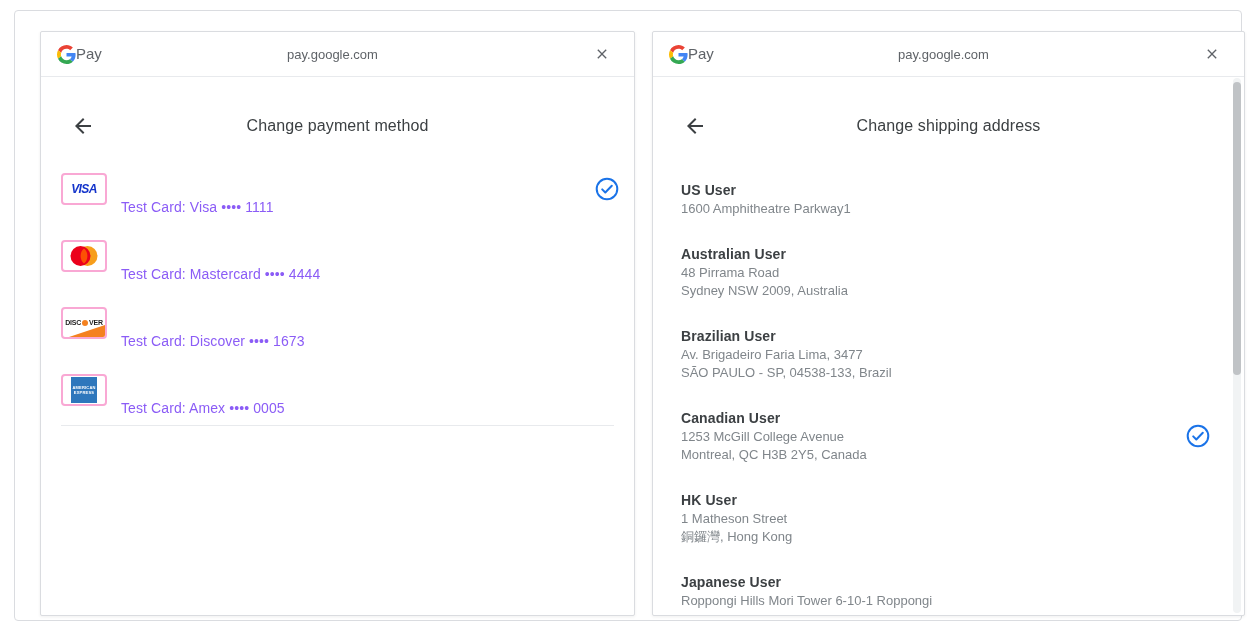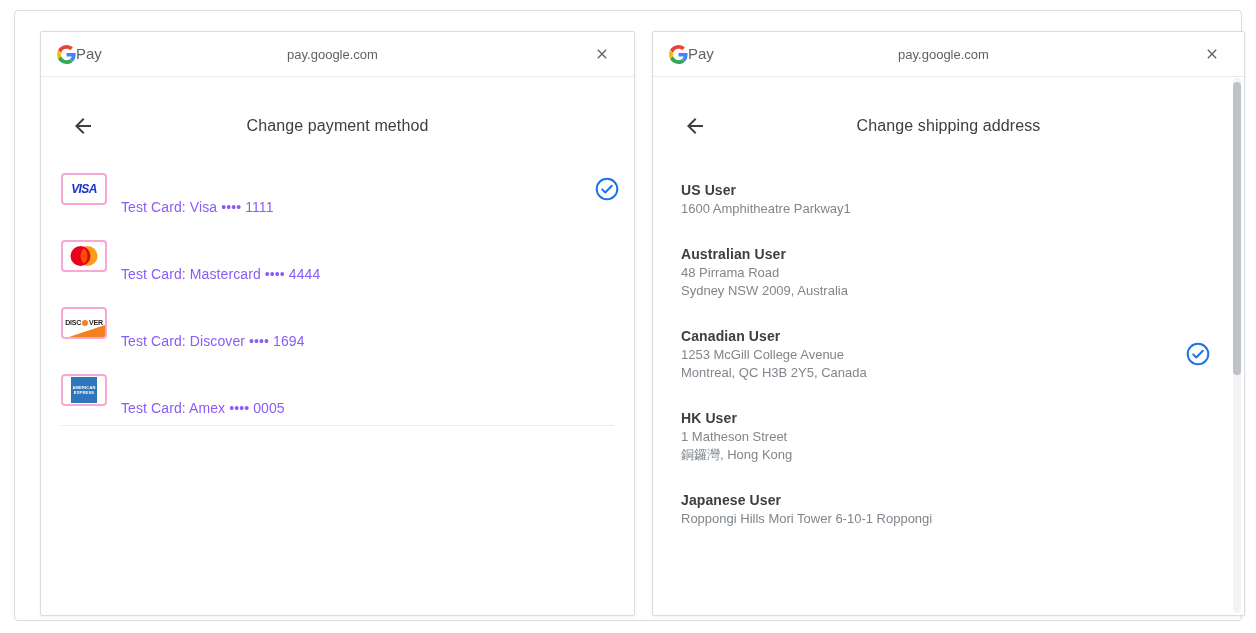--- a/index.html
+++ b/index.html
@@ -107,21 +107,21 @@
 
       <div class="pay-row">
         <span class="card-box">
           <span class="disc-swoosh"></span>
           <span class="disc-text">
               <span>DISC</span>
               <span class="disc-o"></span>
               <span>VER</span>
             </span>
         </span>
-        <span class="pay-label">Test Card: Discover •••• 1694</span>
+        <span class="pay-label">Test Card: Discover •••• 1673</span>
       </div>
 
       <div class="pay-row">
         <span class="card-box">
           <span class="amex-sq">
               <span>AMERICAN</span>
               <span>EXPRESS</span>
             </span>
         </span>
         <span class="pay-label">Test Card: Amex •••• 0005</span>
@@ -171,20 +171,27 @@
       </div>
 
       <div class="addr-row">
         <div>
           <div class="addr-name">Australian User</div>
           <div class="addr-line">48 Pirrama Road</div>
           <div class="addr-line">Sydney NSW 2009, Australia</div>
         </div>
       </div>
 
+      <div class="addr-row">
+        <div>
+          <div class="addr-name">Brazilian User</div>
+          <div class="addr-line">Av. Brigadeiro Faria Lima, 3477</div>
+          <div class="addr-line">SÃO PAULO - SP, 04538-133, Brazil</div>
+        </div>
+      </div>
 
       <div class="addr-row">
         <div>
           <div class="addr-name">Canadian User</div>
           <div class="addr-line">1253 McGill College Avenue</div>
           <div class="addr-line">Montreal, QC H3B 2Y5, Canada</div>
         </div>
         <span class="check-icon">
           <svg viewBox="0 0 24 24" width="24" height="24">
               <circle cx="12" cy="12" r="10.3" fill="none" stroke="#1a73e8" stroke-width="2"></circle>

